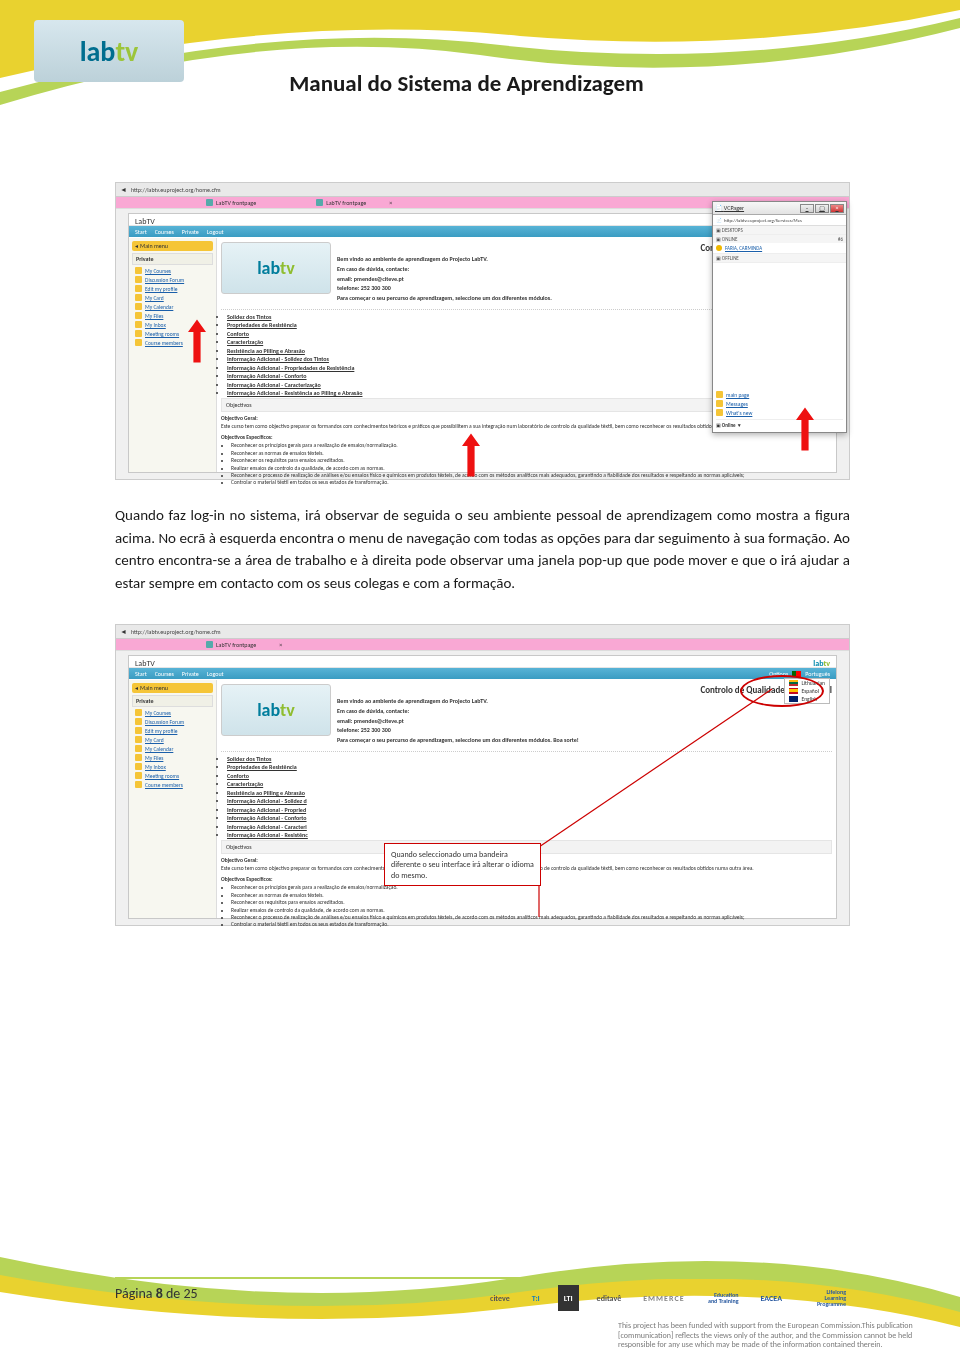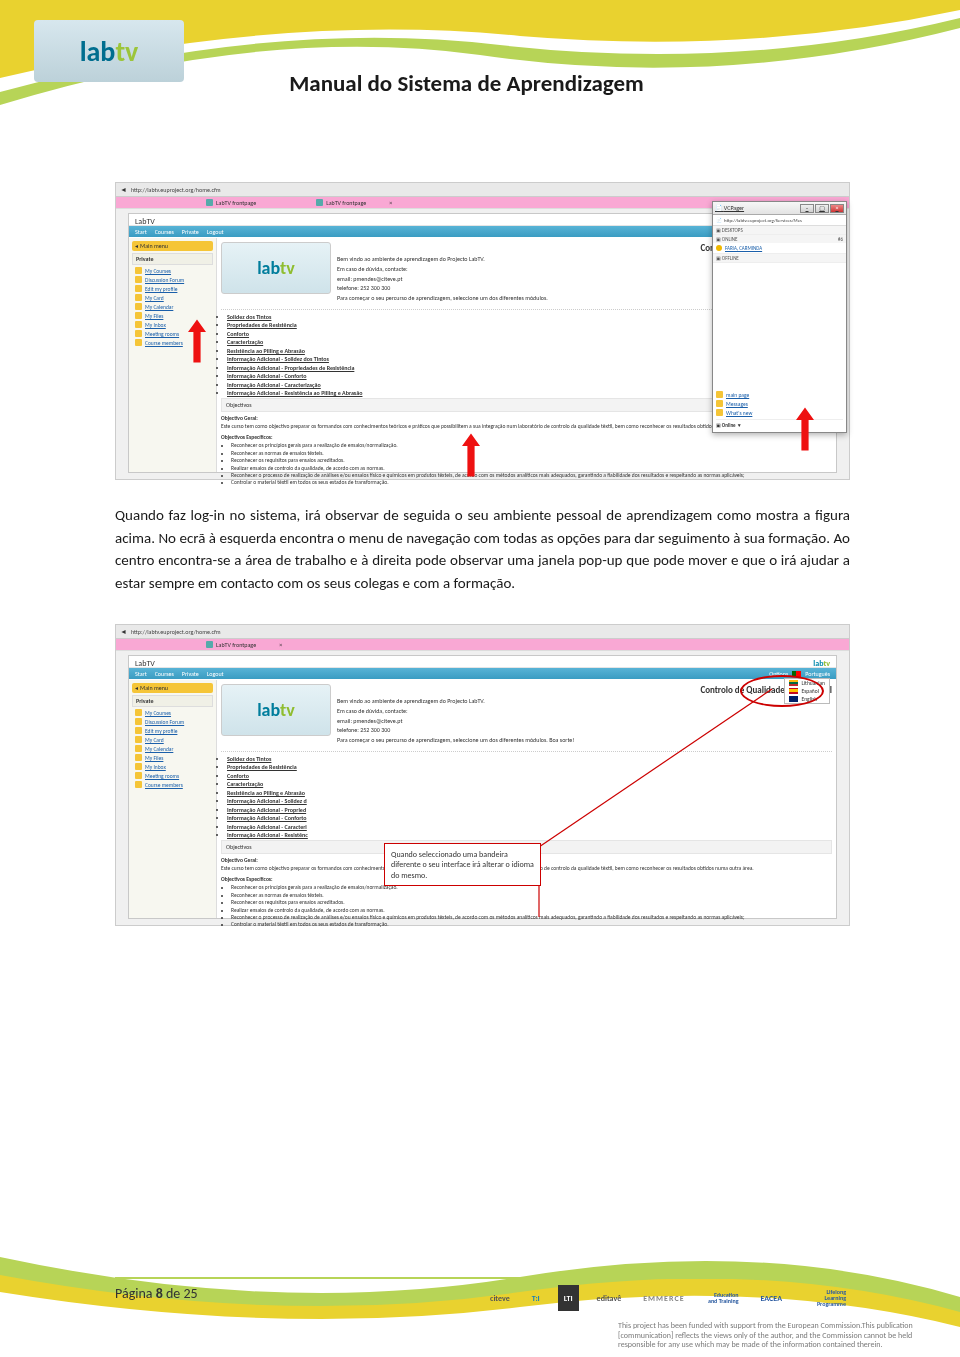--- a/index.html
+++ b/index.html
@@ -81,21 +81,21 @@
   .side-cat { background: #f0f0e6; font-size: 6px; padding: 1px 3px; border: 1px solid #ddd; margin-bottom: 1px; font-weight: 700; }
   .side-item { font-size: 5.5px; padding: 1px 3px; display: flex; align-items: center; gap: 3px; color: #1a5faa; text-decoration: underline; }
   .side-icon { width: 7px; height: 7px; background: #f5c537; border-radius: 1px; flex-shrink: 0; }
   .work-area { flex: 1; background: #fff; padding: 4px; position: relative; }
   .wa-head { display: flex; gap: 6px; border-bottom: 1px dotted #ccc; padding-bottom: 4px; margin-bottom: 3px; }
   .wa-logo { width: 110px; height: 52px; background: linear-gradient(#e6f2f6,#cfe3ea); border: 1px solid #ccc; border-radius: 3px; display: flex; align-items: center; justify-content: center; }
   .wa-logo span { color: #007d9c; font-weight: 700; font-size: 18px; }
   .wa-logo span b { color: #8fbd2f; }
   .wa-intro { flex: 1; font-size: 6px; color: #333; }
   .wa-intro h3 { font-size: 9px; font-weight: 700; text-align: right; margin-bottom: 3px; }
-  .wa-intro p { margin-bottom: 2px; line-height: 1.3; }
+  .wa-intro p { margin-bottom: 2px; line-height: 1.3; font-weight: bold; }
   .module-list { font-size: 6px; margin-left: 6px; }
   .module-list li { color: #333; list-style: disc; margin-bottom: 0.5px; }
   .module-list li span { font-weight: 700; text-decoration: underline; }
   .section { margin-top: 0; background: #f3f3f3; padding: 2px 4px; font-size: 6px; border: 1px solid #e5e5e5; }
   .objectives { font-size: 5.5px; color: #333; margin-top: 3px; line-height: 1.35; }
   .objectives .sub { font-weight: 700; margin-top: 3px; margin-bottom: 1px; }
   .objectives ul { margin-left: 10px; }
   .objectives li { list-style: disc; }
   .red-arrow { position: absolute; width: 18px; height: 48px; z-index: 6; }
   .red-arrow svg { width: 100%; height: 100%; }

